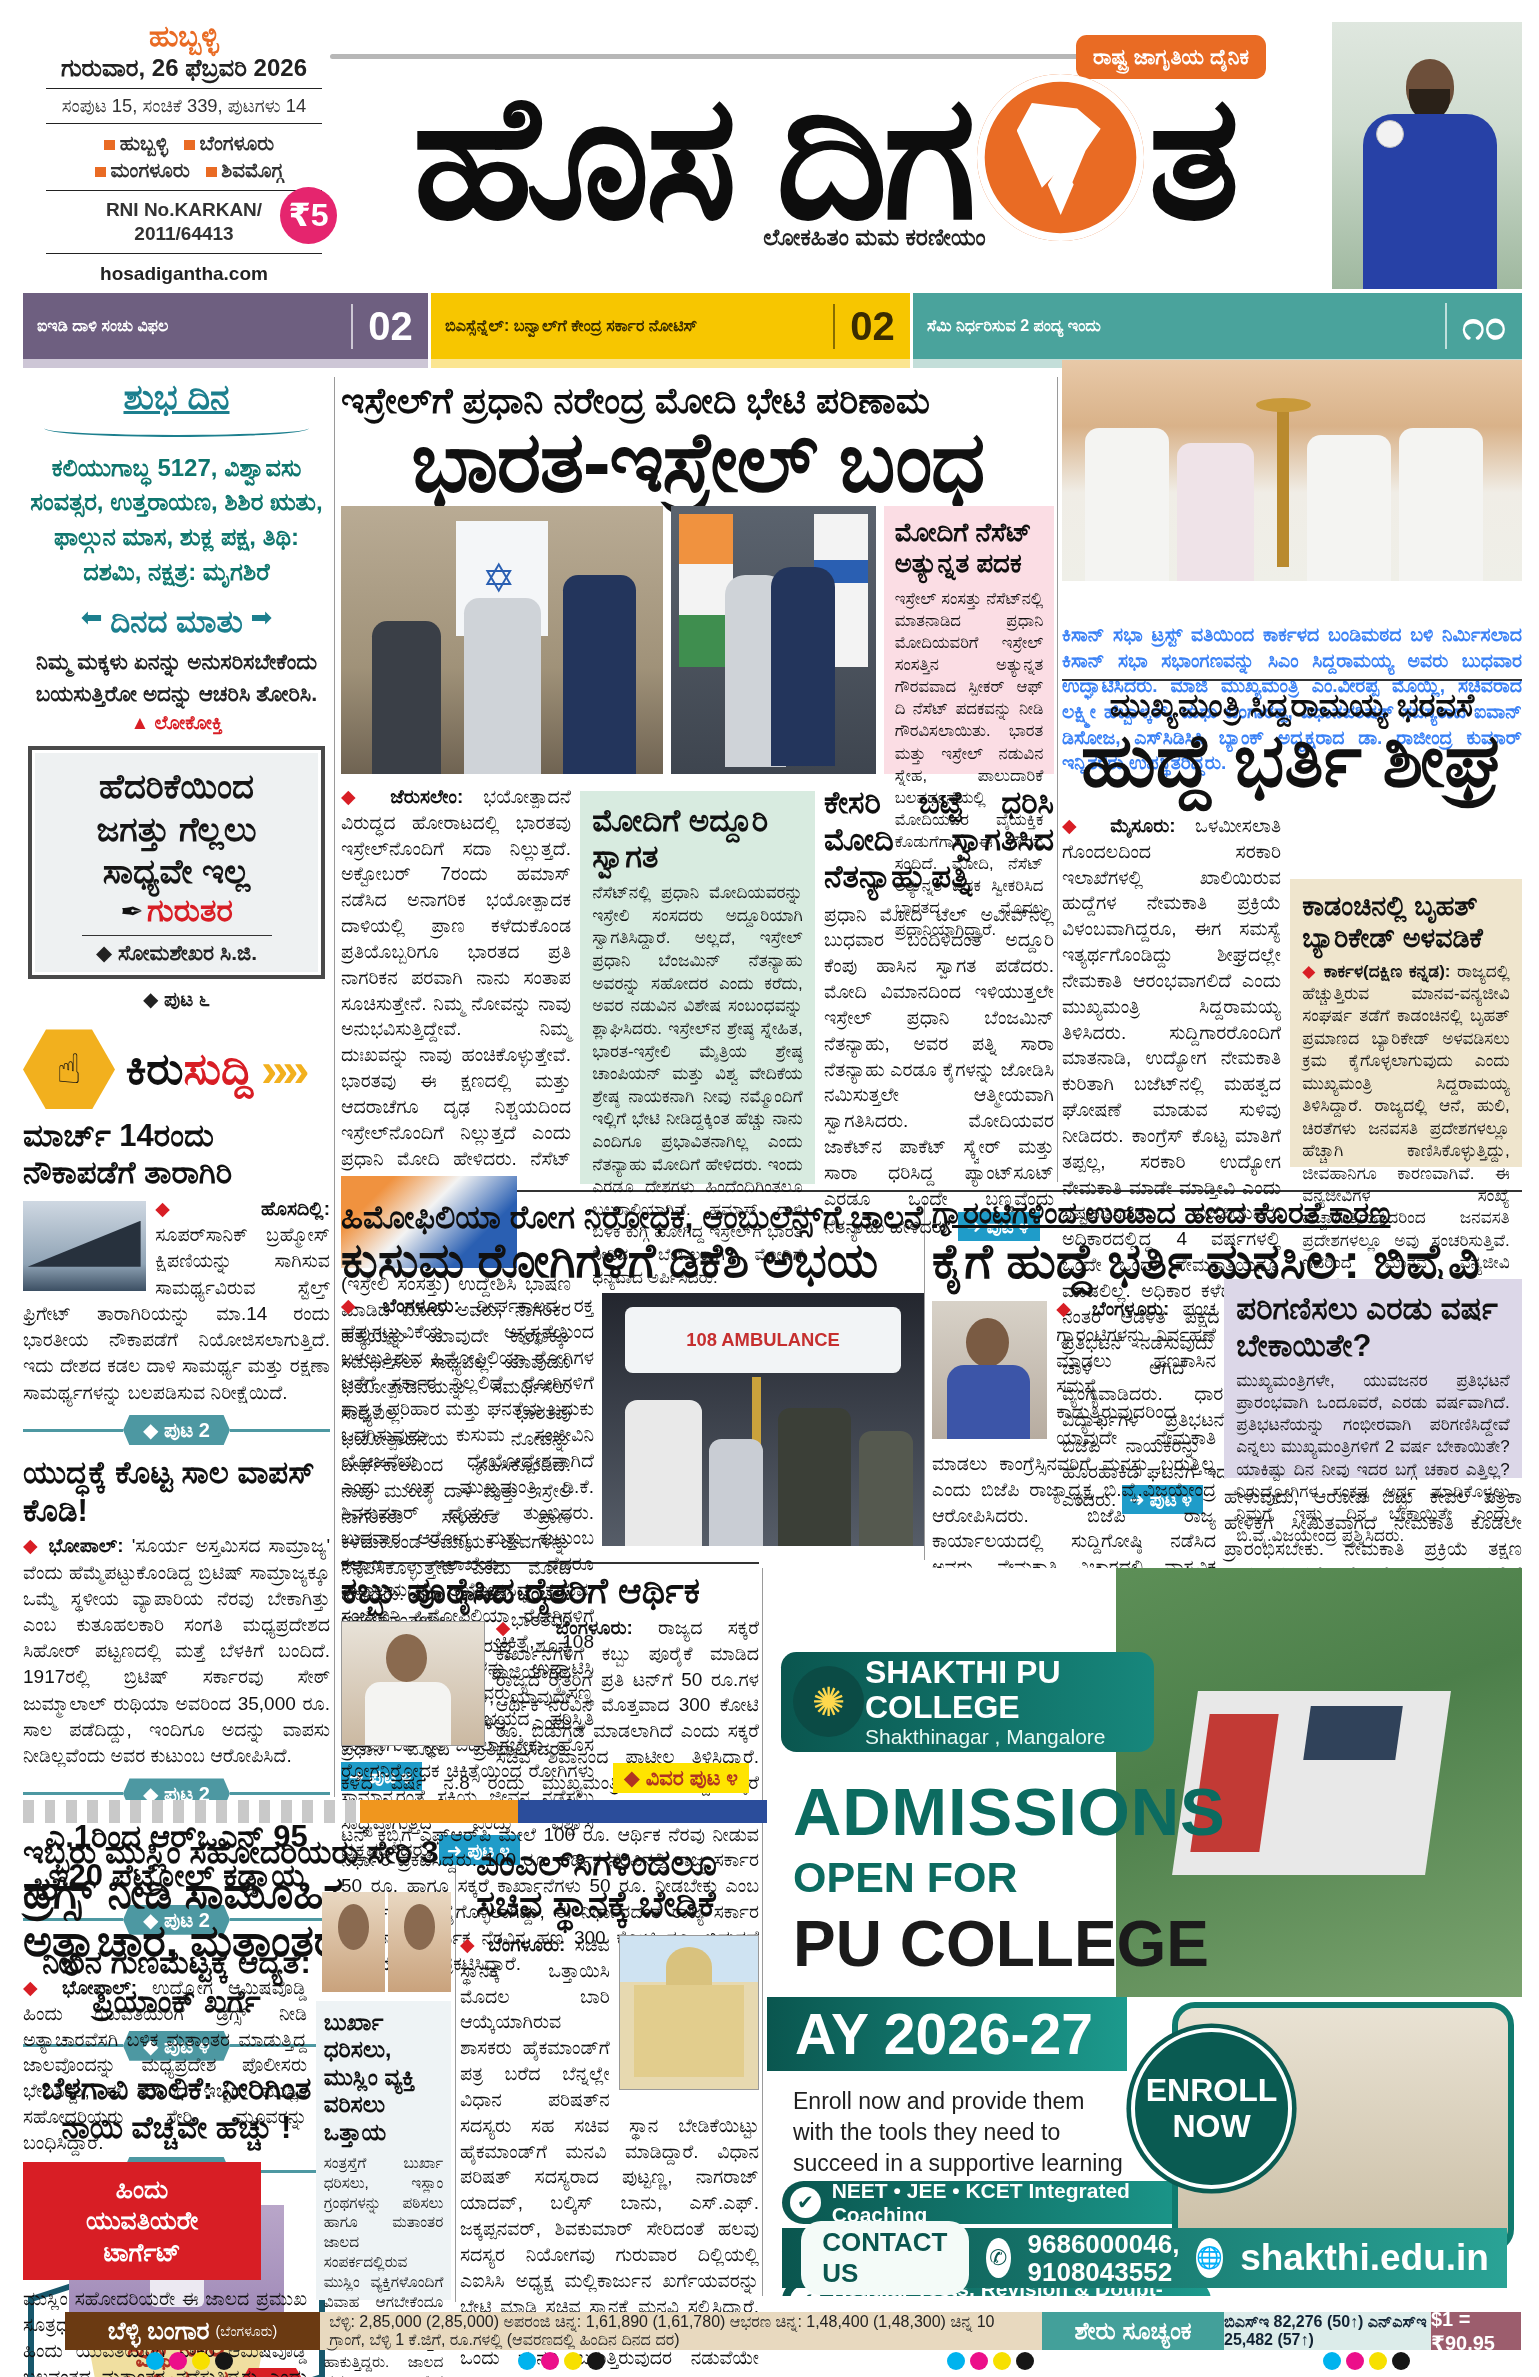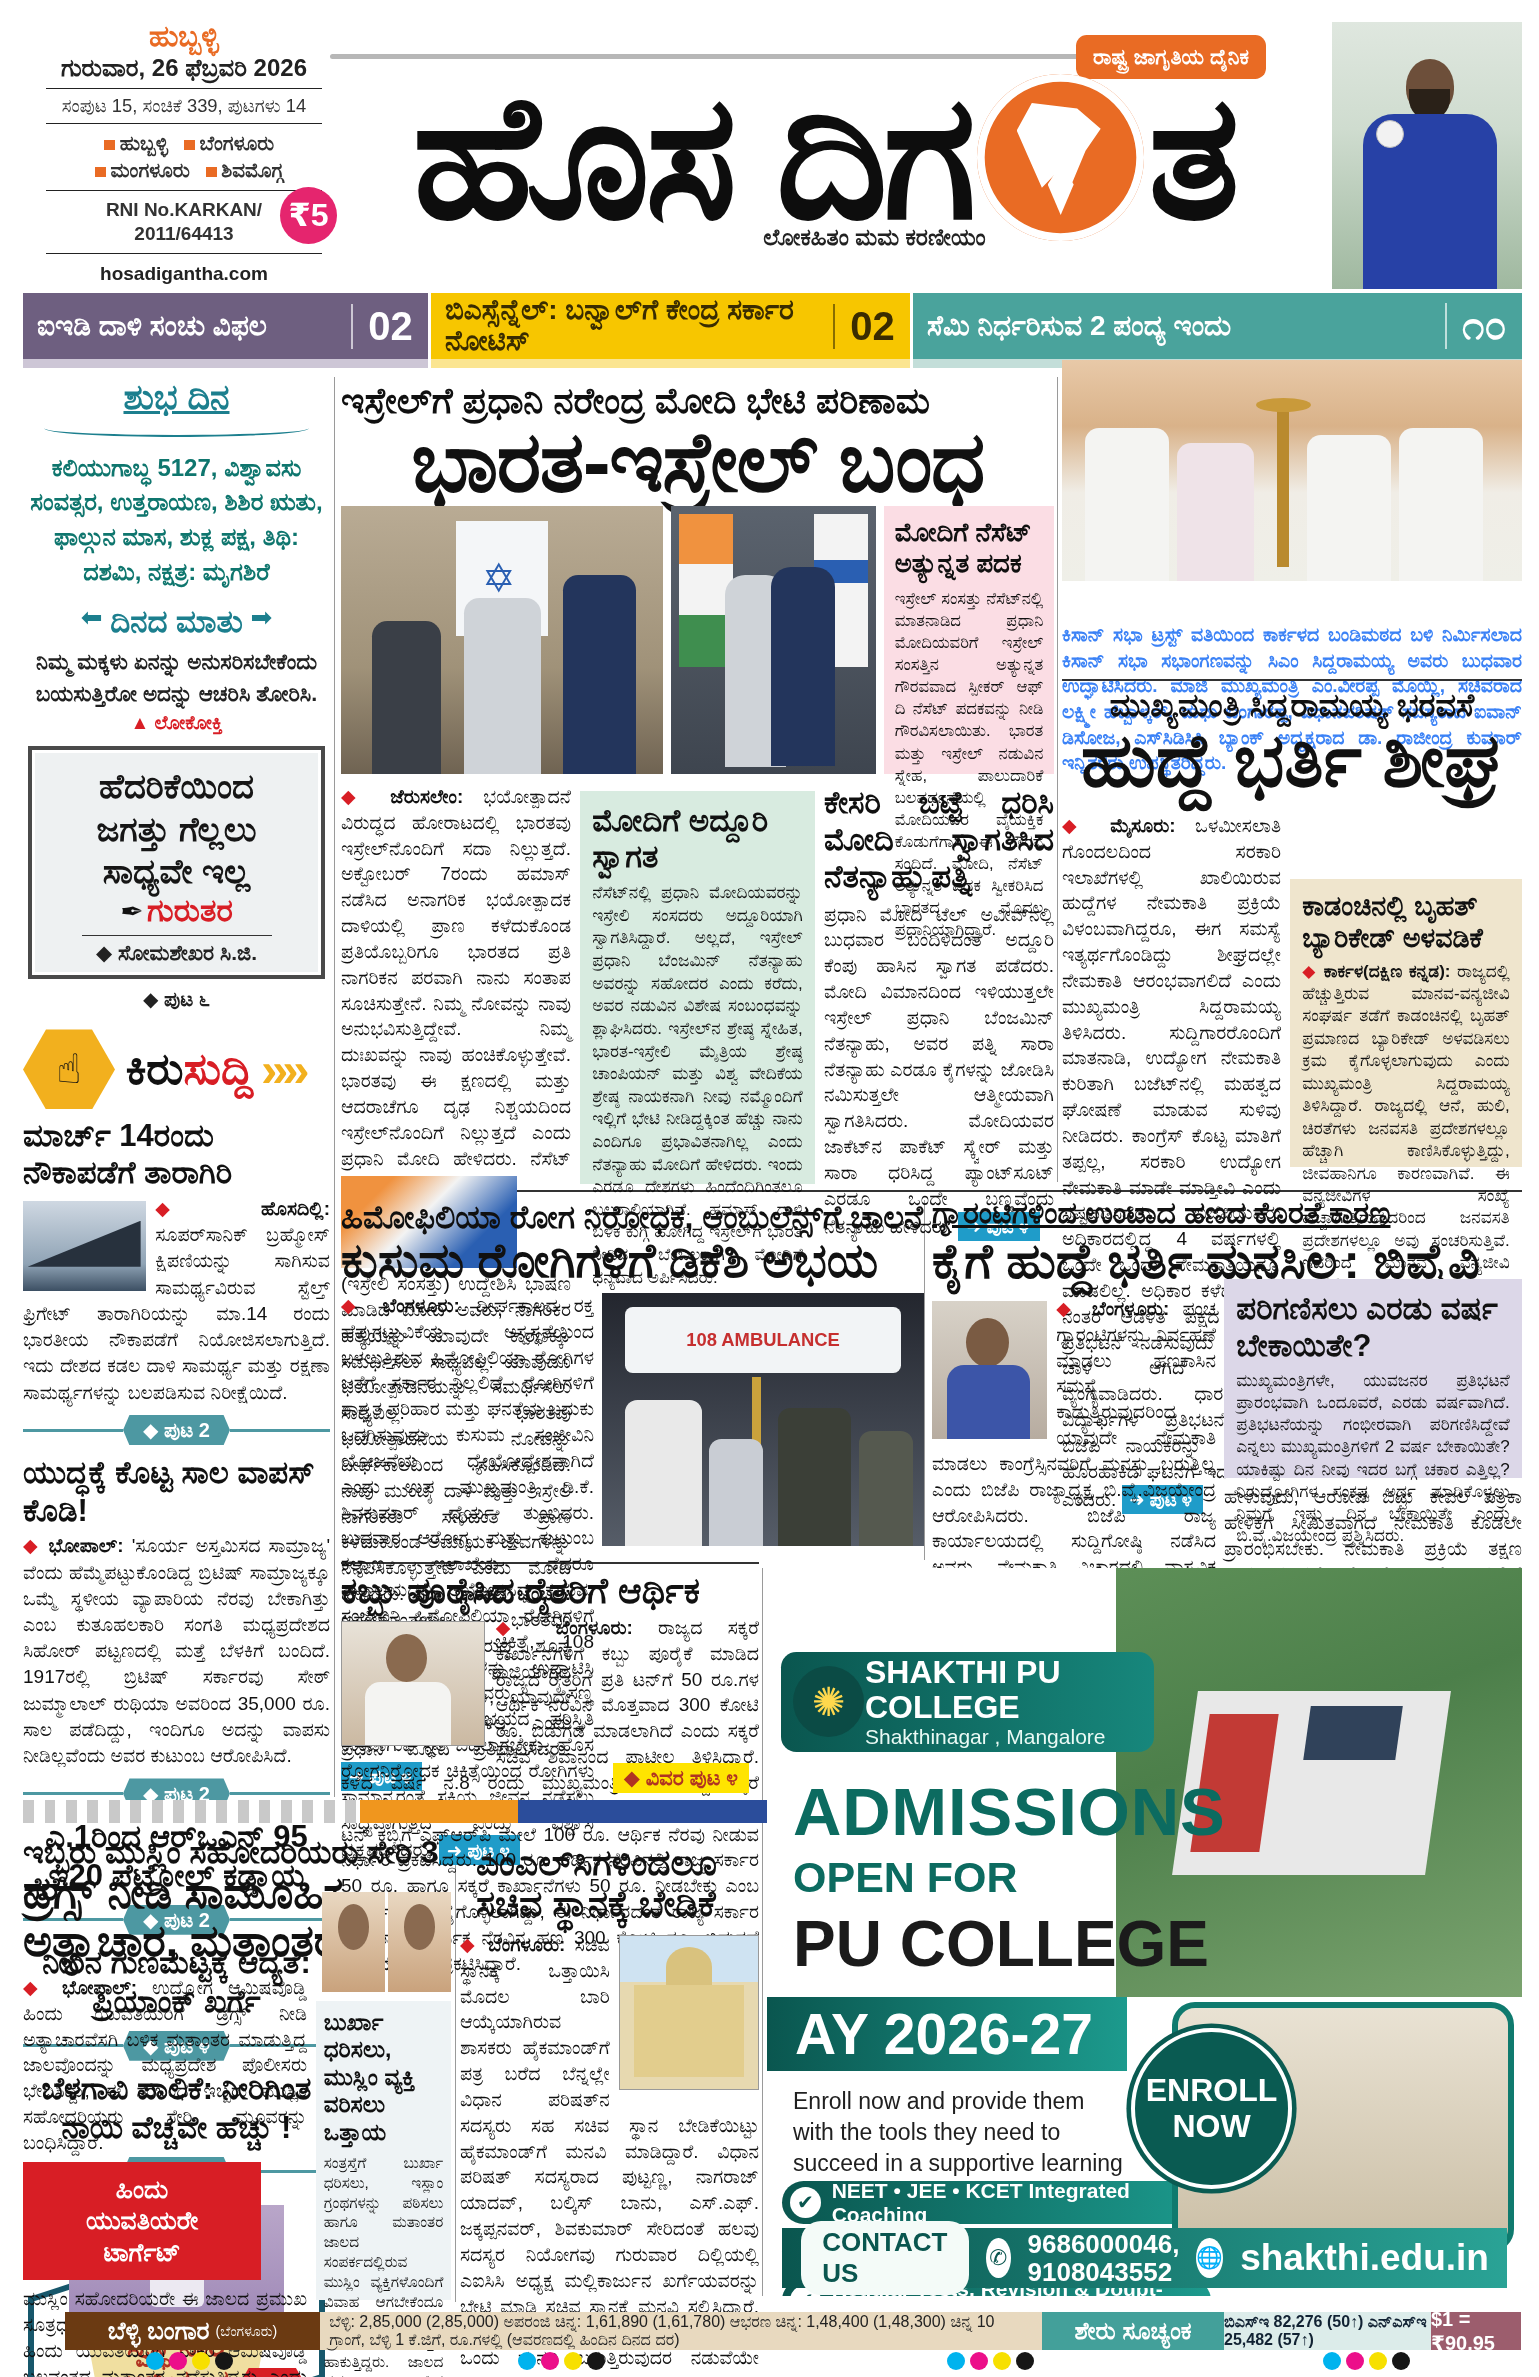--- a/index.html
+++ b/index.html
@@ -36,21 +36,21 @@
   .logo .nib{position:absolute;left:71px;top:90px;width:26px;height:51px;background:#fff;
              clip-path:polygon(50% 0,100% 40%,50% 100%,0 40%);}
   .m-tagline{left:675px;top:224px;width:399px;font-size:23px;font-weight:bold;color:#222;text-align:center;}
   .cricketer{left:1332px;top:21.5px;width:190px;height:267px;background:linear-gradient(180deg,#dfe7df 0%,#cfdccf 40%,#9fb89f 100%);overflow:hidden;}
   .cr-head{position:absolute;left:74px;top:37px;width:48px;height:55px;border-radius:50% 50% 45% 45%;background:#6d4f3a;}
   .cr-beard{position:absolute;left:77px;top:67px;width:41px;height:31px;border-radius:0 0 23px 23px;background:#2a2118;}
   .cr-body{position:absolute;left:31px;top:92px;width:134px;height:176px;border-radius:31px 31px 0 0;background:#2741a6;}
   .cr-ball{position:absolute;left:44px;top:98px;width:26px;height:26px;border-radius:50%;background:#f2f2f2;border:0.8px solid #bbb;}
   
   .teaser{top:293px;height:66px;display:flex;align-items:center;color:#fff;font-weight:bold;}
-  .teaser .lbl{flex:1;font-size:28px;padding:0 14px;line-height:1.1;}
+  .teaser .lbl{flex:1;font-size:16px;padding:0 14px;line-height:1.1;}
   .teaser .pg{font-size:40px;padding:0 15.3px;border-left:2.3px solid rgba(255,255,255,.65);}
   .t1{left:23px;width:405px;background:#6e5f80;}
   .t2{left:431px;width:479px;background:#f7c600;color:#3a2c00;}
   .t2 .pg{border-left-color:rgba(0,0,0,.45);}
   .t3{left:913px;width:609px;background:#4aa39c;}
   .tshade{top:359px;height:9.2px;}
   .s1{left:23px;width:405px;background:#cdc6d6;}
   .s2{left:431px;width:479px;background:#fbe591;}
   .s3{left:913px;width:609px;background:#c3ded9;}
   

